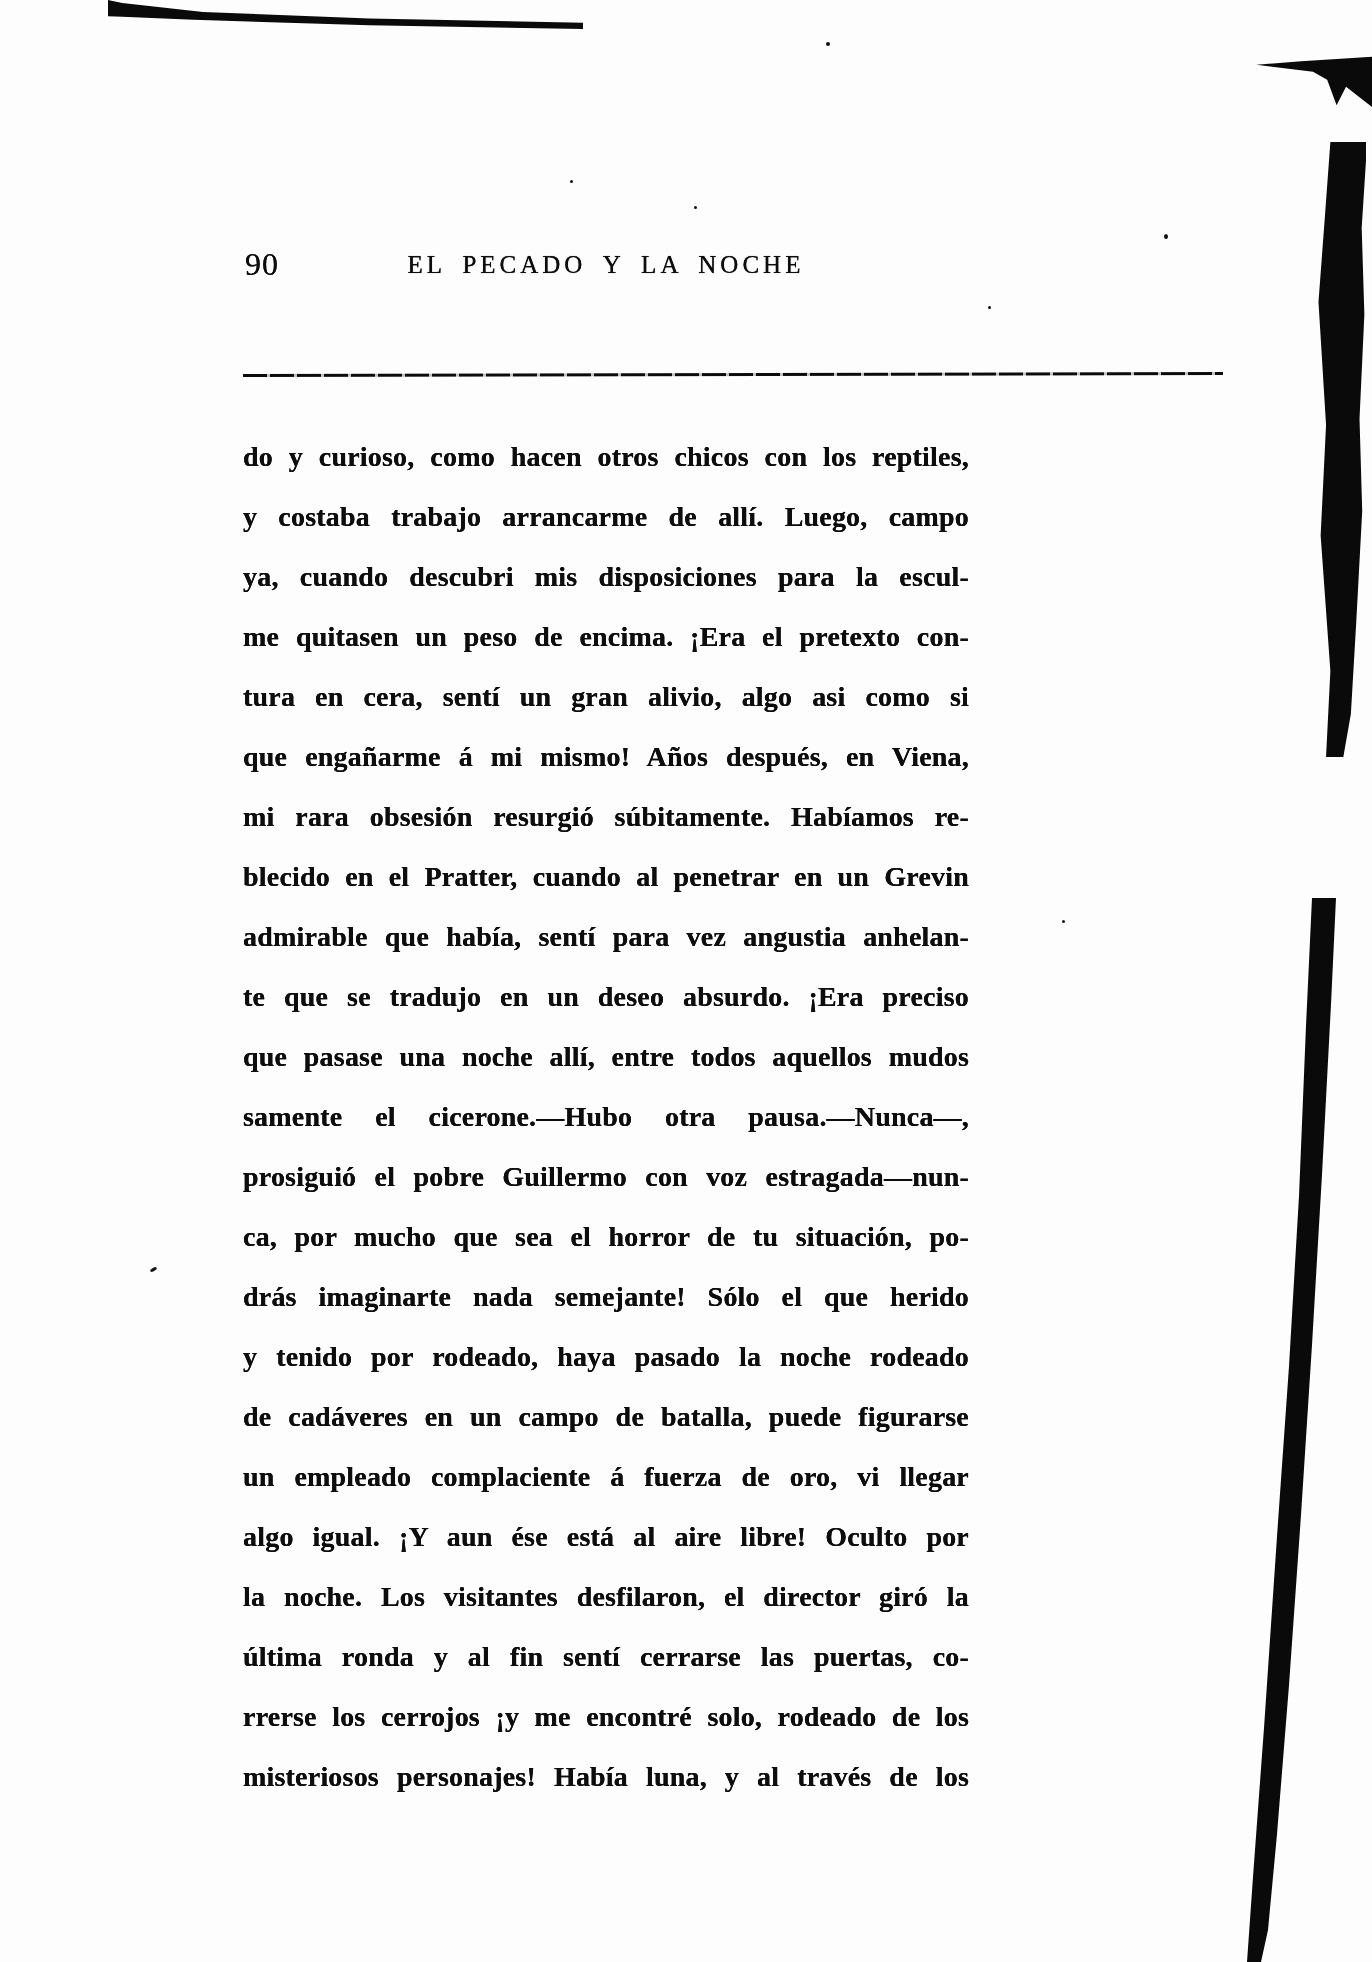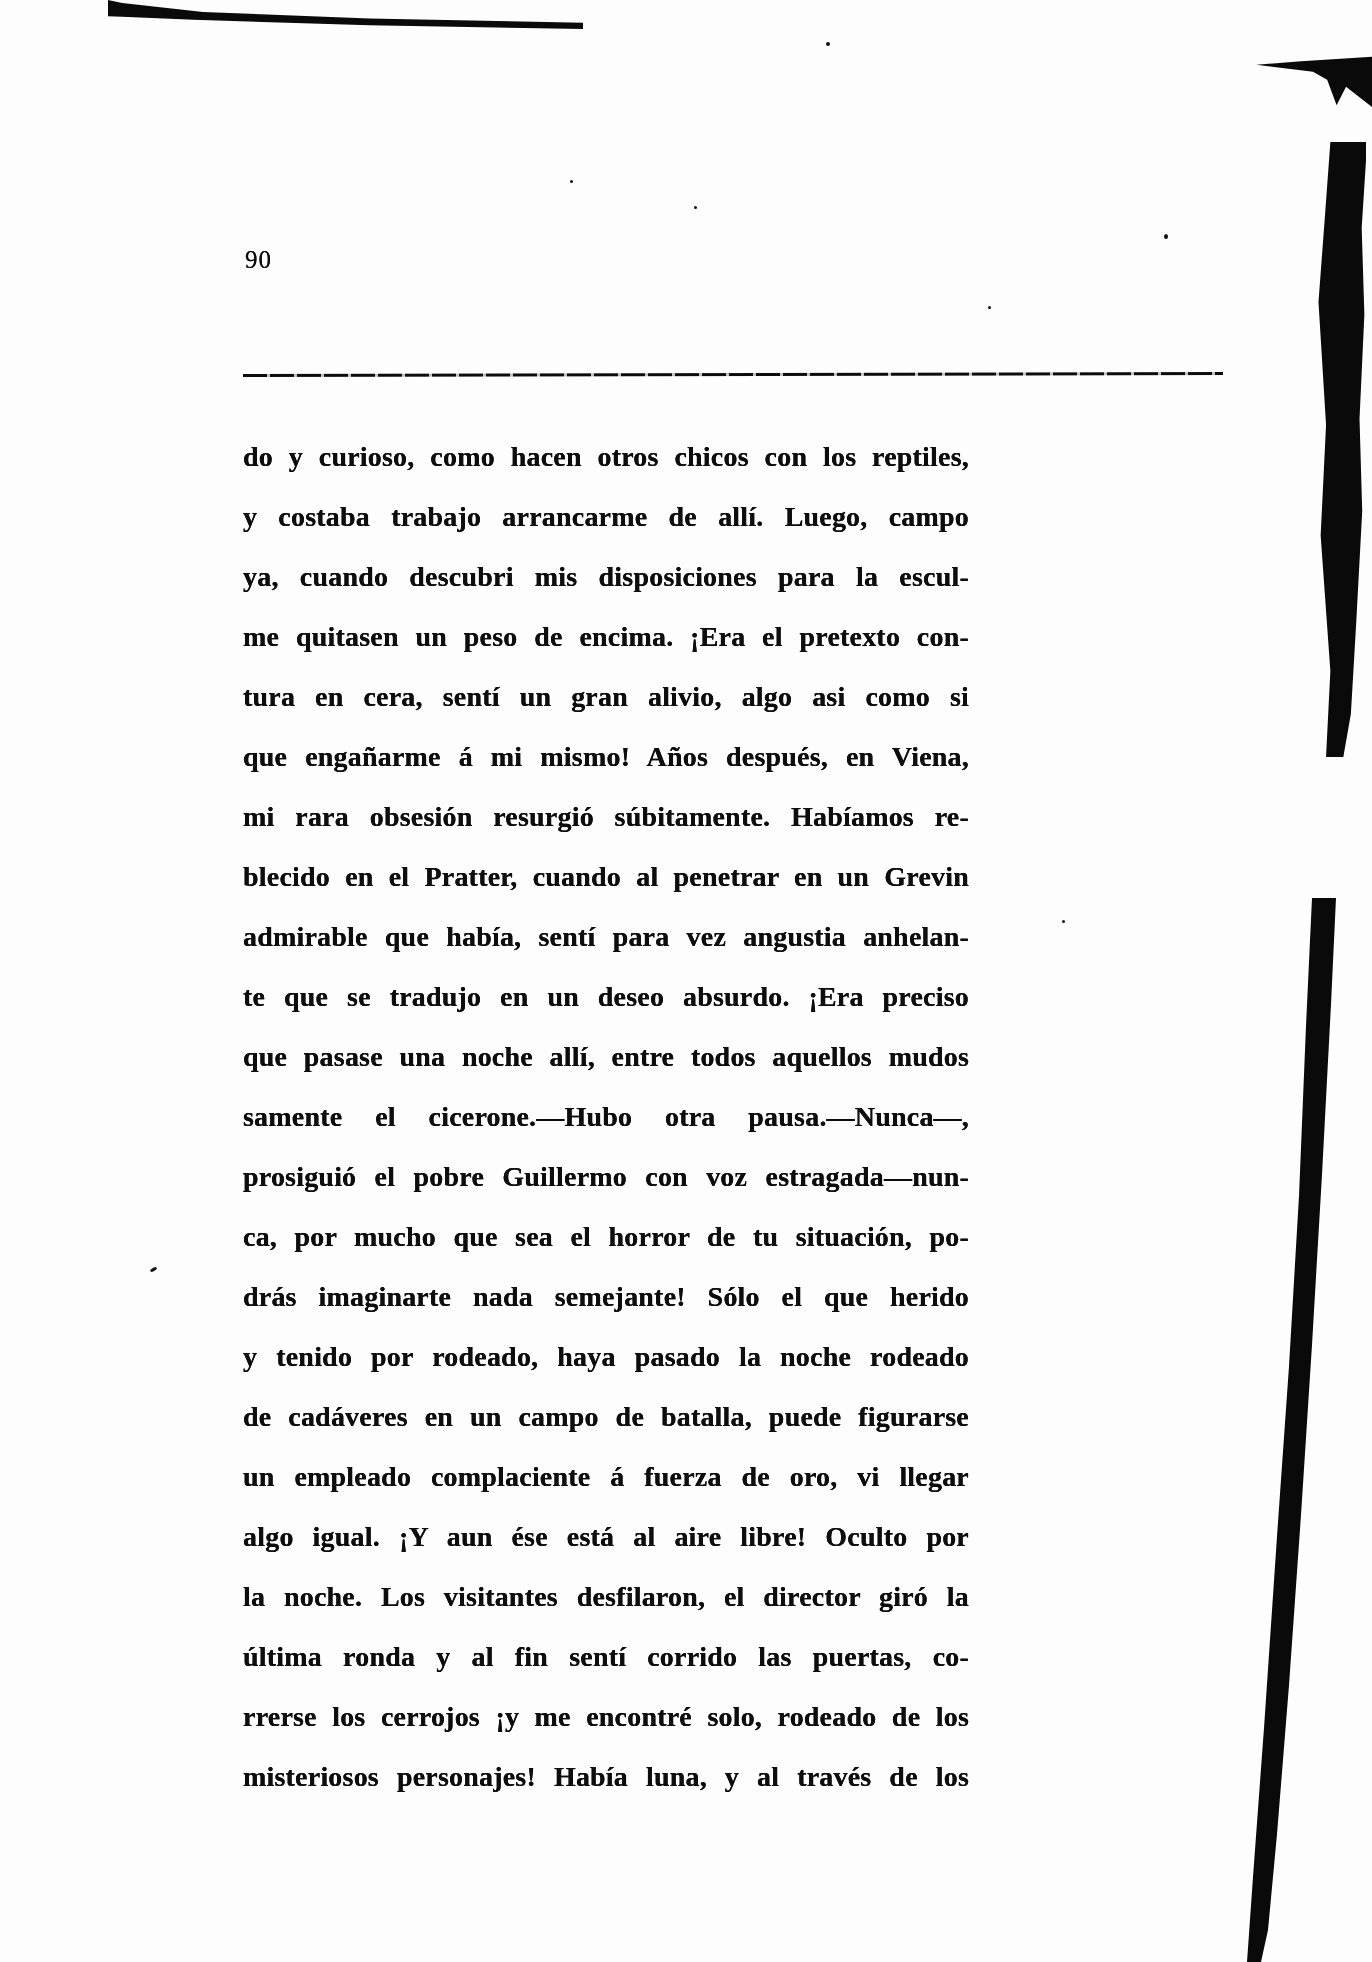--- a/index.html
+++ b/index.html
@@ -24,21 +24,21 @@
     position: absolute;
     left: 243px;
     top: 246px;
     width: 726px;
     height: 44px;
   }
   .page-number {
     position: absolute;
     left: 2px;
     top: 0;
-    font-size: 25px;
+    font-size: 32px;
     letter-spacing: 1px;
     text-shadow: 0 0 0.6px #000;
   }
   .header-title {
     position: absolute;
     left: 0;
     top: 5px;
     width: 100%;
     text-align: center;
     font-size: 25px;
@@ -129,20 +129,21 @@
   <div class="speck speck-1"></div>
   <div class="speck speck-2"></div>
   <div class="speck speck-3"></div>
   <div class="speck speck-4"></div>
   <div class="speck speck-5"></div>
   <div class="speck speck-6"></div>
   <div class="speck speck-7"></div>
 
   <div class="header-row">
     <span class="page-number">90</span>
+    <div class="header-title">EL PECADO Y LA NOCHE</div>
   </div>
 
   <div class="header-rule"></div>
 
   <div class="body-text">
     <div class="text-line">do y curioso, como hacen otros chicos con los reptiles,</div>
     <div class="text-line">y costaba trabajo arrancarme de allí. Luego, campo</div>
     <div class="text-line">ya, cuando descubri mis disposiciones para la escul-</div>
     <div class="text-line">me quitasen un peso de encima. ¡Era el pretexto con-</div>
     <div class="text-line">tura en cera, sentí un gran alivio, algo asi como si</div>
@@ -154,18 +155,18 @@
     <div class="text-line">que pasase una noche allí, entre todos aquellos mudos</div>
     <div class="text-line">samente el cicerone.—Hubo otra pausa.—Nunca—,</div>
     <div class="text-line">prosiguió el pobre Guillermo con voz estragada—nun-</div>
     <div class="text-line">ca, por mucho que sea el horror de tu situación, po-</div>
     <div class="text-line">drás imaginarte nada semejante! Sólo el que herido</div>
     <div class="text-line">y tenido por rodeado, haya pasado la noche rodeado</div>
     <div class="text-line">de cadáveres en un campo de batalla, puede figurarse</div>
     <div class="text-line">un empleado complaciente á fuerza de oro, vi llegar</div>
     <div class="text-line">algo igual. ¡Y aun ése está al aire libre! Oculto por</div>
     <div class="text-line">la noche. Los visitantes desfilaron, el director giró la</div>
-    <div class="text-line">última ronda y al fin sentí corrido las puertas, co-</div>
+    <div class="text-line">última ronda y al fin sentí cerrarse las puertas, co-</div>
     <div class="text-line">rrerse los cerrojos ¡y me encontré solo, rodeado de los</div>
     <div class="text-line">misteriosos personajes! Había luna, y al través de los</div>
   </div>
 
 </div>
 
 </body></html>

